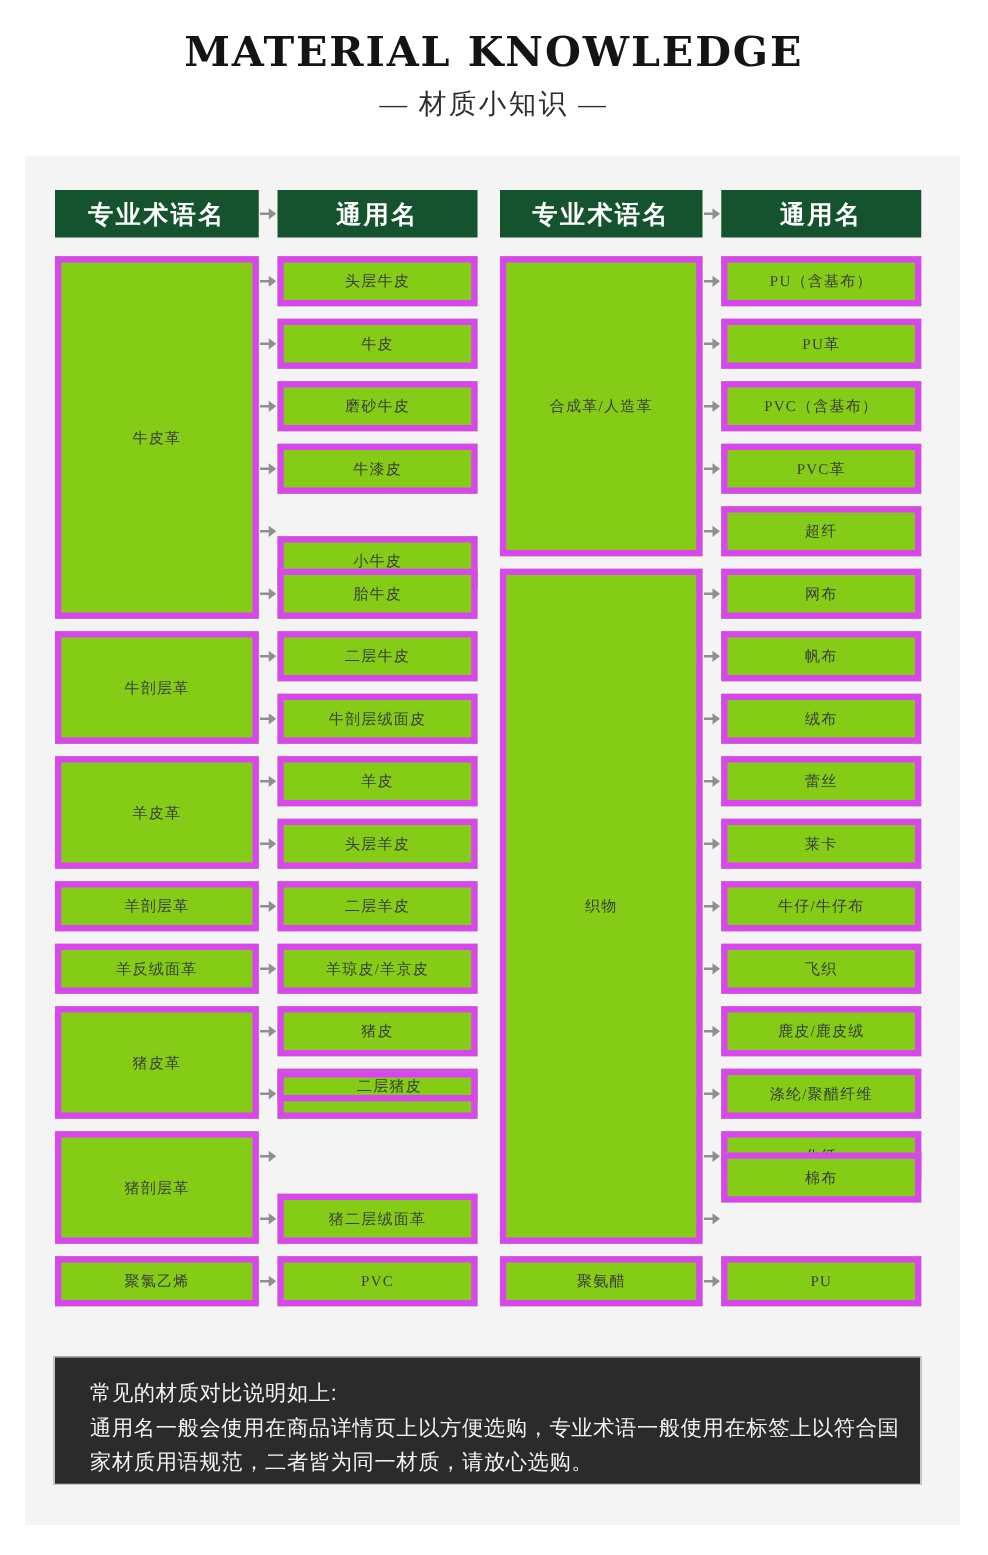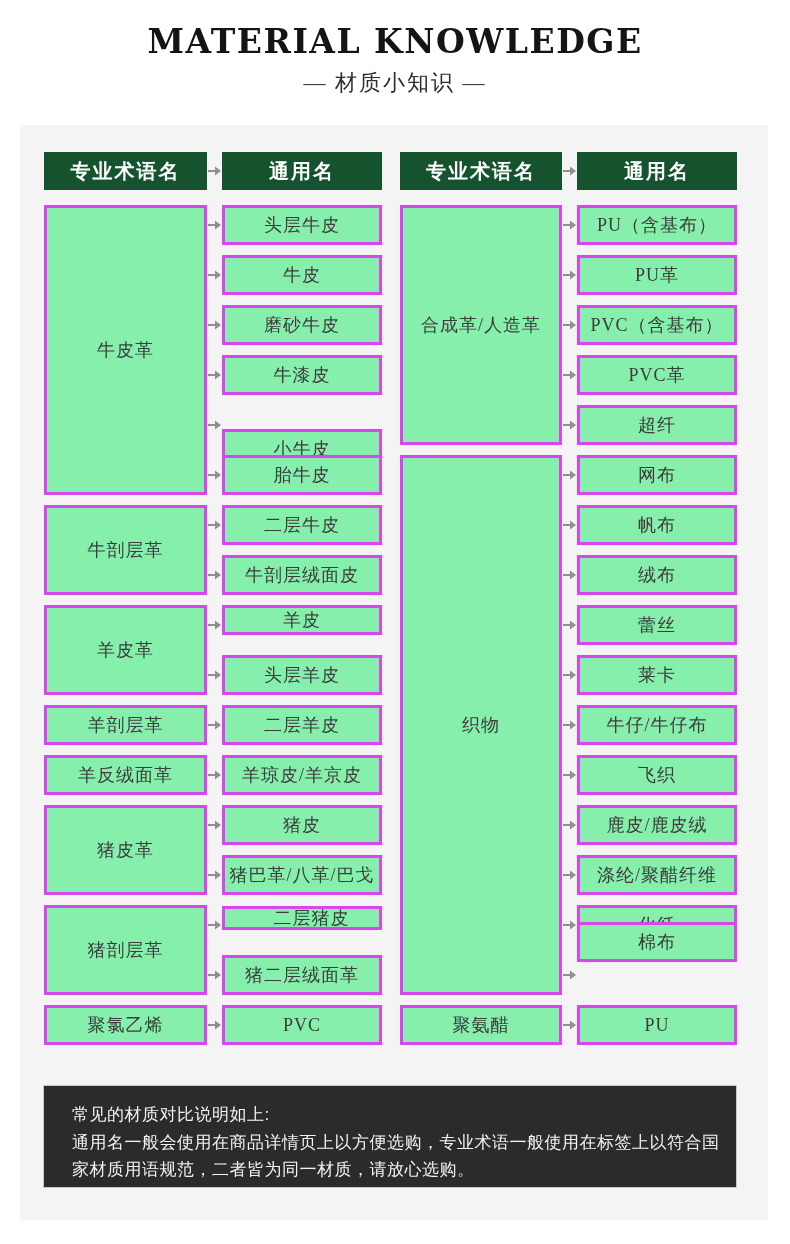--- a/index.html
+++ b/index.html
@@ -21,23 +21,23 @@
   
   .panel { position:absolute; left:20px; top:125px; width:748px; height:1095px; background:#f4f4f4; }
   
   .hdr-cell {
     position:absolute; background:#14532d; color:#ffffff;
     display:flex; align-items:center; justify-content:center;
     font-size:20px; font-weight:700; letter-spacing:2px;
     font-family:"Liberation Serif", serif;
   }
   .pro-cell, .common-cell {
-    position:absolute; background:#86efac; border:3px solid #d946ef;
+    position:absolute; background:#84cc16; border:5px solid #d946ef;
     display:flex; align-items:center; justify-content:center;
-    font-size:18px; color:#3c3c3c; letter-spacing:1px;
+    font-size:12px; color:#3c3c3c; letter-spacing:1px;
     font-family:"Liberation Serif", serif;
   }
   .arrow-slot {
     position:absolute; display:flex; align-items:center; justify-content:center;
   }
   .arrow-slot svg { display:block; }
   
   .footer-box {
     position:absolute; left:43px; top:1085px; width:694px; height:103px;
     background:#2b2b2b; border:1px solid #c9c9c9;
@@ -127,21 +127,21 @@
         </svg>
       </div>
       <div class="common-cell" style="left: 222px; top: 555px; width: 160px; height: 40px;">牛剖层绒面皮</div>
       <div class="pro-cell" style="left: 44px; top: 605px; width: 163px; height: 90px;">羊皮革</div>
       <div class="arrow-slot" style="left: 207px; top: 605px; width: 15px; height: 40px;">
         <svg width="13" height="10" viewBox="0 0 13 10">
           <line x1="0" y1="5" x2="8" y2="5" stroke="#8f8f8f" stroke-width="2"></line>
           <polygon points="7,0.5 13,5 7,9.5" fill="#8f8f8f"></polygon>
         </svg>
       </div>
-      <div class="common-cell" style="left: 222px; top: 605px; width: 160px; height: 30px;">羊皮</div>
+      <div class="common-cell" style="left: 222px; top: 605px; width: 160px; height: 40px;">羊皮</div>
       <div class="arrow-slot" style="left: 207px; top: 655px; width: 15px; height: 40px;">
         <svg width="13" height="10" viewBox="0 0 13 10">
           <line x1="0" y1="5" x2="8" y2="5" stroke="#8f8f8f" stroke-width="2"></line>
           <polygon points="7,0.5 13,5 7,9.5" fill="#8f8f8f"></polygon>
         </svg>
       </div>
       <div class="common-cell" style="left: 222px; top: 655px; width: 160px; height: 40px;">头层羊皮</div>
       <div class="pro-cell" style="left: 44px; top: 705px; width: 163px; height: 40px;">羊剖层革</div>
       <div class="arrow-slot" style="left: 207px; top: 705px; width: 15px; height: 40px;">
         <svg width="13" height="10" viewBox="0 0 13 10">
@@ -173,21 +173,21 @@
         </svg>
       </div>
       <div class="common-cell" style="left: 222px; top: 855px; width: 160px; height: 40px;">猪巴革/八革/巴戈</div>
       <div class="pro-cell" style="left: 44px; top: 905px; width: 163px; height: 90px;">猪剖层革</div>
       <div class="arrow-slot" style="left: 207px; top: 905px; width: 15px; height: 40px;">
         <svg width="13" height="10" viewBox="0 0 13 10">
           <line x1="0" y1="5" x2="8" y2="5" stroke="#8f8f8f" stroke-width="2"></line>
           <polygon points="7,0.5 13,5 7,9.5" fill="#8f8f8f"></polygon>
         </svg>
       </div>
-      <div class="common-cell" style="left: 222px; top: 906px; width: 160px; height: 24px; padding-left: 19px;">二层猪皮</div>
+      <div class="common-cell" style="left: 222px; top: 857px; width: 160px; height: 24px; padding-left: 19px;">二层猪皮</div>
       <div class="arrow-slot" style="left: 207px; top: 955px; width: 15px; height: 40px;">
         <svg width="13" height="10" viewBox="0 0 13 10">
           <line x1="0" y1="5" x2="8" y2="5" stroke="#8f8f8f" stroke-width="2"></line>
           <polygon points="7,0.5 13,5 7,9.5" fill="#8f8f8f"></polygon>
         </svg>
       </div>
       <div class="common-cell" style="left: 222px; top: 955px; width: 160px; height: 40px;">猪二层绒面革</div>
       <div class="pro-cell" style="left: 44px; top: 1005px; width: 163px; height: 40px;">聚氯乙烯</div>
       <div class="arrow-slot" style="left: 207px; top: 1005px; width: 15px; height: 40px;">
         <svg width="13" height="10" viewBox="0 0 13 10">

